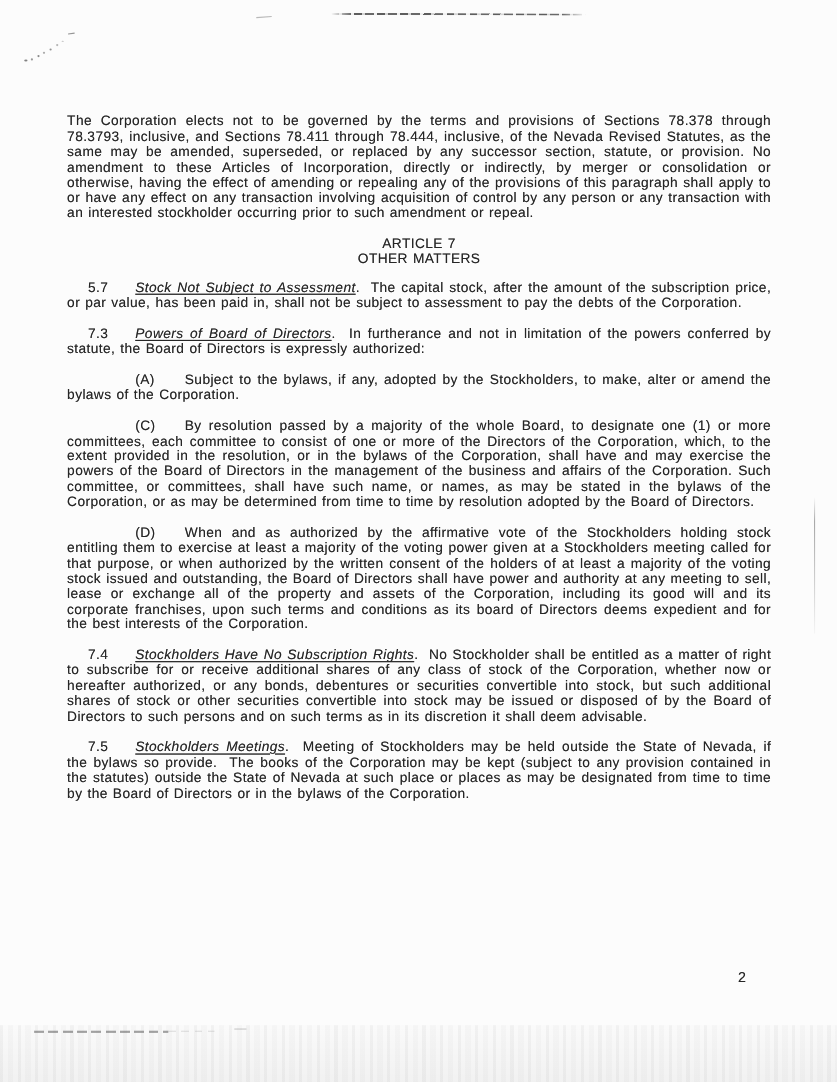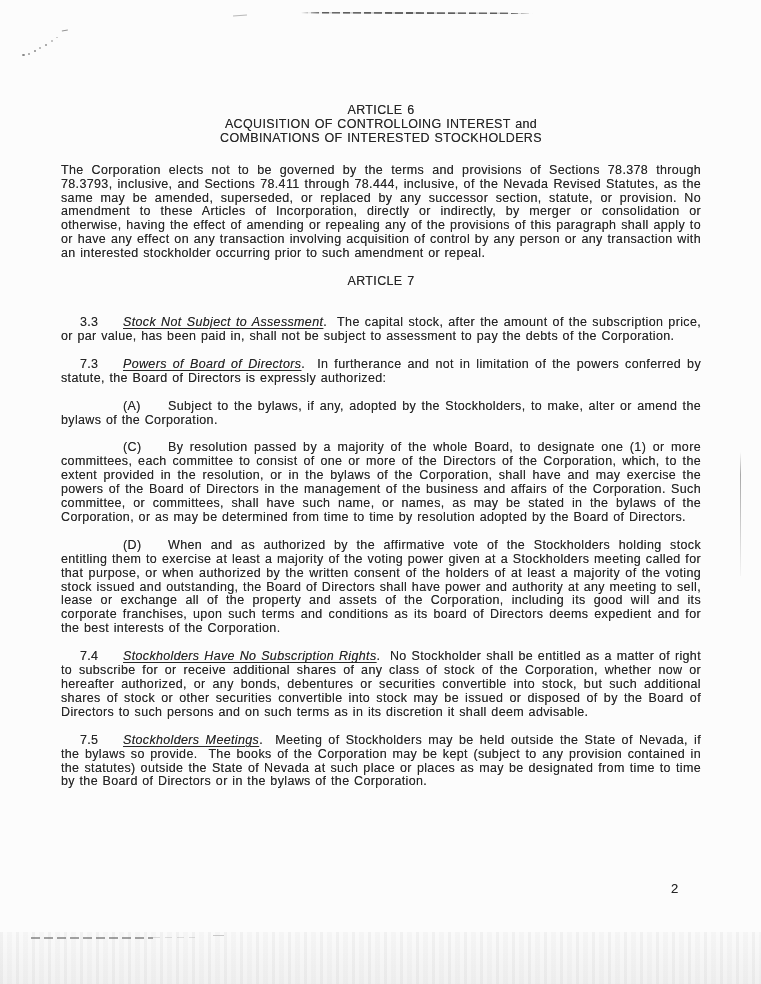--- a/index.html
+++ b/index.html
@@ -16,21 +16,21 @@
     left: 61px; top: 104px;
     width: 640px;
     font-size: 12.5px;
     line-height: 13.9px;
     letter-spacing: 0.35px;
     word-spacing: 0.8px;
     text-shadow: 0 0 0.6px rgba(35,35,35,0.55);
   }
   .heading { text-align: center; margin-bottom: 18px; }
   .heading div { white-space: nowrap; }
-  .heading-a7 { margin-bottom: 27px; }
+  .heading-a7 { margin-bottom: 12px; }
   p { margin: 0 0 14px 0; text-align: justify; }
   p.last { margin-bottom: 12px; }
   .sec { text-indent: 19px; }
   .num { display: inline-block; width: 43px; text-indent: 0; }
   .let { text-indent: 62px; }
   .letter { display: inline-block; width: 45px; text-indent: 0; }
   .u { text-decoration: underline; text-decoration-thickness: 1px; text-underline-offset: 2px; font-style: italic; }
   .pagenum {
     position: absolute; left: 671px; top: 881px;
     font-size: 13px; letter-spacing: 0.3px;
@@ -108,33 +108,29 @@
   <div class="pen-tick"></div>
 </div>
 <div class="art-rightline"></div>
 <div class="art-bottomband"></div>
 <div class="art-bottomline"></div>
 <div class="art-bottomline-faint"></div>
 <div class="art-bottomdash"></div>
 
 <div class="content">
 
-  <div class="heading">
-    <div>ARTICLE 6</div>
-    <div>ACQUISITION OF CONTROLLOING INTEREST and</div>
-    <div>COMBINATIONS OF INTERESTED STOCKHOLDERS</div>
-  </div>
 
   <p>The Corporation elects not to be governed by the terms and provisions of Sections 78.378 through 78.3793, inclusive, and Sections 78.411 through 78.444, inclusive, of the Nevada Revised Statutes, as the same may be amended, superseded, or replaced by any successor section, statute, or provision. No amendment to these Articles of Incorporation, directly or indirectly, by merger or consolidation or otherwise, having the effect of amending or repealing any of the provisions of this paragraph shall apply to or have any effect on any transaction involving acquisition of control by any person or any transaction with an interested stockholder occurring prior to such amendment or repeal.</p>
 
   <div class="heading heading-a7">
     <div>ARTICLE 7</div>
+    <div>OTHER MATTERS</div>
   </div>
 
-  <p class="sec"><span class="num">3.3</span><span class="u">Stock Not Subject to Assessment</span><span>.&nbsp; The capital stock, after the amount of the subscription price, or par value, has been paid in, shall not be subject to assessment to pay the debts of the Corporation.</span></p>
+  <p class="sec"><span class="num">5.7</span><span class="u">Stock Not Subject to Assessment</span><span>.&nbsp; The capital stock, after the amount of the subscription price, or par value, has been paid in, shall not be subject to assessment to pay the debts of the Corporation.</span></p>
 
 
   <p class="sec"><span class="num">7.3</span><span class="u">Powers of Board of Directors</span><span>.&nbsp; In furtherance and not in limitation of the powers conferred by statute, the Board of Directors is expressly authorized:</span></p>
 
   <p class="let"><span class="letter">(A)</span><span>Subject to the bylaws, if any, adopted by the Stockholders, to make, alter or amend the bylaws of the Corporation.</span></p>
 
 
   <p class="let"><span class="letter">(C)</span><span>By resolution passed by a majority of the whole Board, to designate one (1) or more committees, each committee to consist of one or more of the Directors of the Corporation, which, to the extent provided in the resolution, or in the bylaws of the Corporation, shall have and may exercise the powers of the Board of Directors in the management of the business and affairs of the Corporation. Such committee, or committees, shall have such name, or names, as may be stated in the bylaws of the Corporation, or as may be determined from time to time by resolution adopted by the Board of Directors.</span></p>
 
   <p class="let"><span class="letter">(D)</span><span>When and as authorized by the affirmative vote of the Stockholders holding stock entitling them to exercise at least a majority of the voting power given at a Stockholders meeting called for that purpose, or when authorized by the written consent of the holders of at least a majority of the voting stock issued and outstanding, the Board of Directors shall have power and authority at any meeting to sell, lease or exchange all of the property and assets of the Corporation, including its good will and its corporate franchises, upon such terms and conditions as its board of Directors deems expedient and for the best interests of the Corporation.</span></p>

